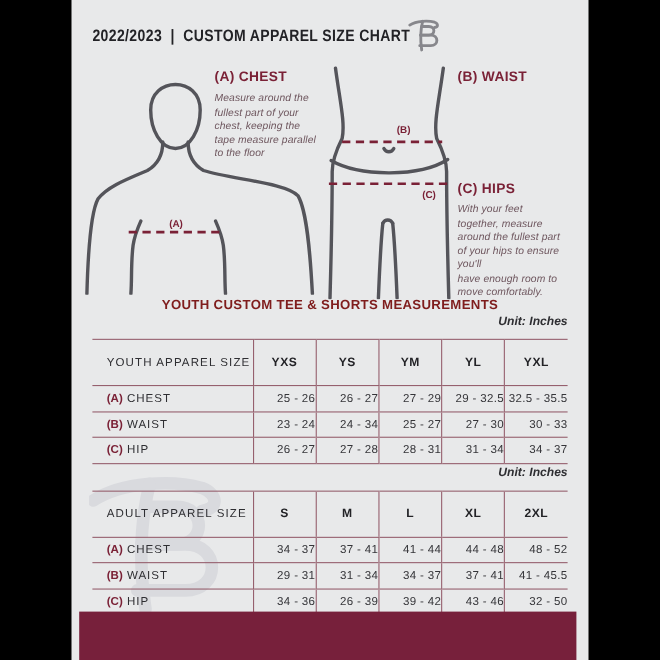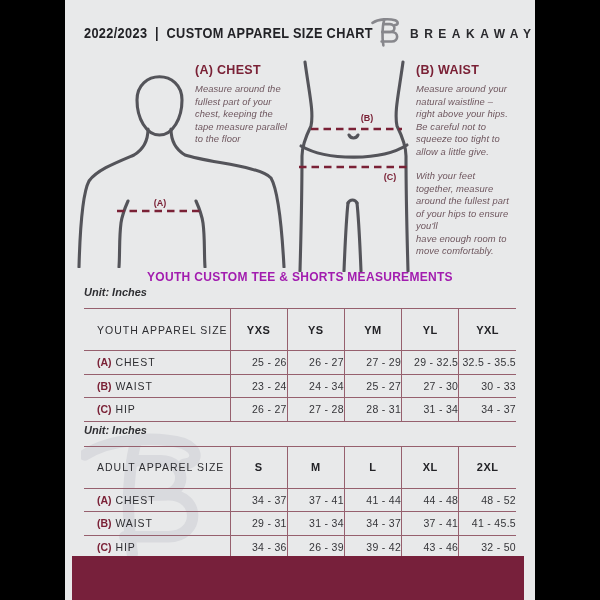--- a/index.html
+++ b/index.html
@@ -37,22 +37,22 @@
   .gb-chest{left:130px;top:63px;}
   .gb-waist{left:351px;top:63px;}
   .gb-hips{left:351px;top:164px;}
   .fig .body-line{fill:none;stroke:var(--outline);stroke-width:3.1;stroke-linecap:round;}
   .fig .dash-line{fill:none;stroke:var(--maroon);stroke-width:2.4;stroke-dasharray:7.5 5;}
   .fig .fig-label{font-family:"Liberation Sans",sans-serif;font-size:9px;font-weight:bold;
     fill:var(--maroon);text-anchor:middle;}
 
   
   .tables{position:absolute;left:19px;top:270px;width:432px;z-index:1;}
-  .tbl-title{text-align:center;font-size:12px;font-weight:bold;color:#a21caf;letter-spacing:.3px;line-height:14px;}
-  .tbl-unit{text-align:left;font-size:11px;font-style:italic;font-weight:bold;color:#2e2e32;
+  .tbl-title{text-align:center;font-size:12px;font-weight:bold;color:#7f1d1d;letter-spacing:.3px;line-height:14px;}
+  .tbl-unit{text-align:right;font-size:11px;font-style:italic;font-weight:bold;color:#2e2e32;
     margin:2px 0 10px;line-height:12px;}
   .adult-gap{margin-top:9px;}
   table{border-collapse:collapse;table-layout:fixed;width:432px;background:transparent;}
   th,td{height:23.5px;vertical-align:middle;}
   thead th{height:42px;border-top:1.4px solid var(--line);border-bottom:1.4px solid var(--line);}
   tbody td{border-top:1px solid var(--line);}
   tbody tr:first-child td{border-top:none;}
   tbody tr:last-child td{border-bottom:1.4px solid var(--line);}
   th:not(:first-child),td:not(:first-child){border-left:1.2px solid var(--line);}
   th:first-child{width:146px;}
@@ -76,21 +76,20 @@
   <div class="page">
 
     <div class="hdr-title"><span>2022/2023</span><span class="sep">|</span><span>CUSTOM APPAREL SIZE CHART</span></div>
 
     <svg class="brand-logo" viewBox="0 0 40 38">
       <path d="M1 9 C8 4.5 20 4 27 6 C31 7.5 31 11 27 11.5"></path>
       <path d="M14.5 5 C12 15 12 25 13.5 35"></path>
       <path d="M13.5 10.5 L21 10.5 C28 10.5 28 19.5 21 19.5 L12.5 19.5"></path>
       <path d="M12.5 19.5 L23 19.5 C31.5 19.5 31.5 30.5 23 30.5 L11.5 30.5"></path>
     </svg>
-    <div class="brand-word">BREAKAWAY</div>
 
     <svg class="watermark" viewBox="0 0 40 38" preserveAspectRatio="xMidYMid meet">
       <path d="M1 9 C8 4.5 20 4 27 6 C31 7.5 31 11 27 11.5"></path>
       <path d="M14.5 5 C12 15 12 25 13.5 35"></path>
       <path d="M13.5 10.5 L21 10.5 C28 10.5 28 19.5 21 19.5 L12.5 19.5"></path>
       <path d="M12.5 19.5 L23 19.5 C31.5 19.5 31.5 30.5 23 30.5 L11.5 30.5"></path>
     </svg>
 
     <svg class="fig fig-upper" viewBox="0 0 214 208">
       <path class="body-line" d="M62 40 C62 9 107 9 107 40 C107 58 98 75 84.5 75 C71 75 62 58 62 40 Z"></path>
@@ -119,28 +118,23 @@
     <div class="guide-block gb-chest">
       <h3>(A) CHEST</h3>
       <p>Measure around the
 fullest part of your
 chest, keeping the
 tape measure parallel
 to the floor</p>
     </div>
     <div class="guide-block gb-waist">
       <h3>(B) WAIST</h3>
-      <p>Measure around your
-natural waistline –
-right above your hips.
-Be careful not to
-squeeze too tight to
-allow a little give.</p>
     </div>
     <div class="guide-block gb-hips">
+      <h3>(C) HIPS</h3>
       <p>With your feet
 together, measure
 around the fullest part
 of your hips to ensure
 you'll
 have enough room to
 move comfortably.</p>
     </div>
 
     <div class="tables">

